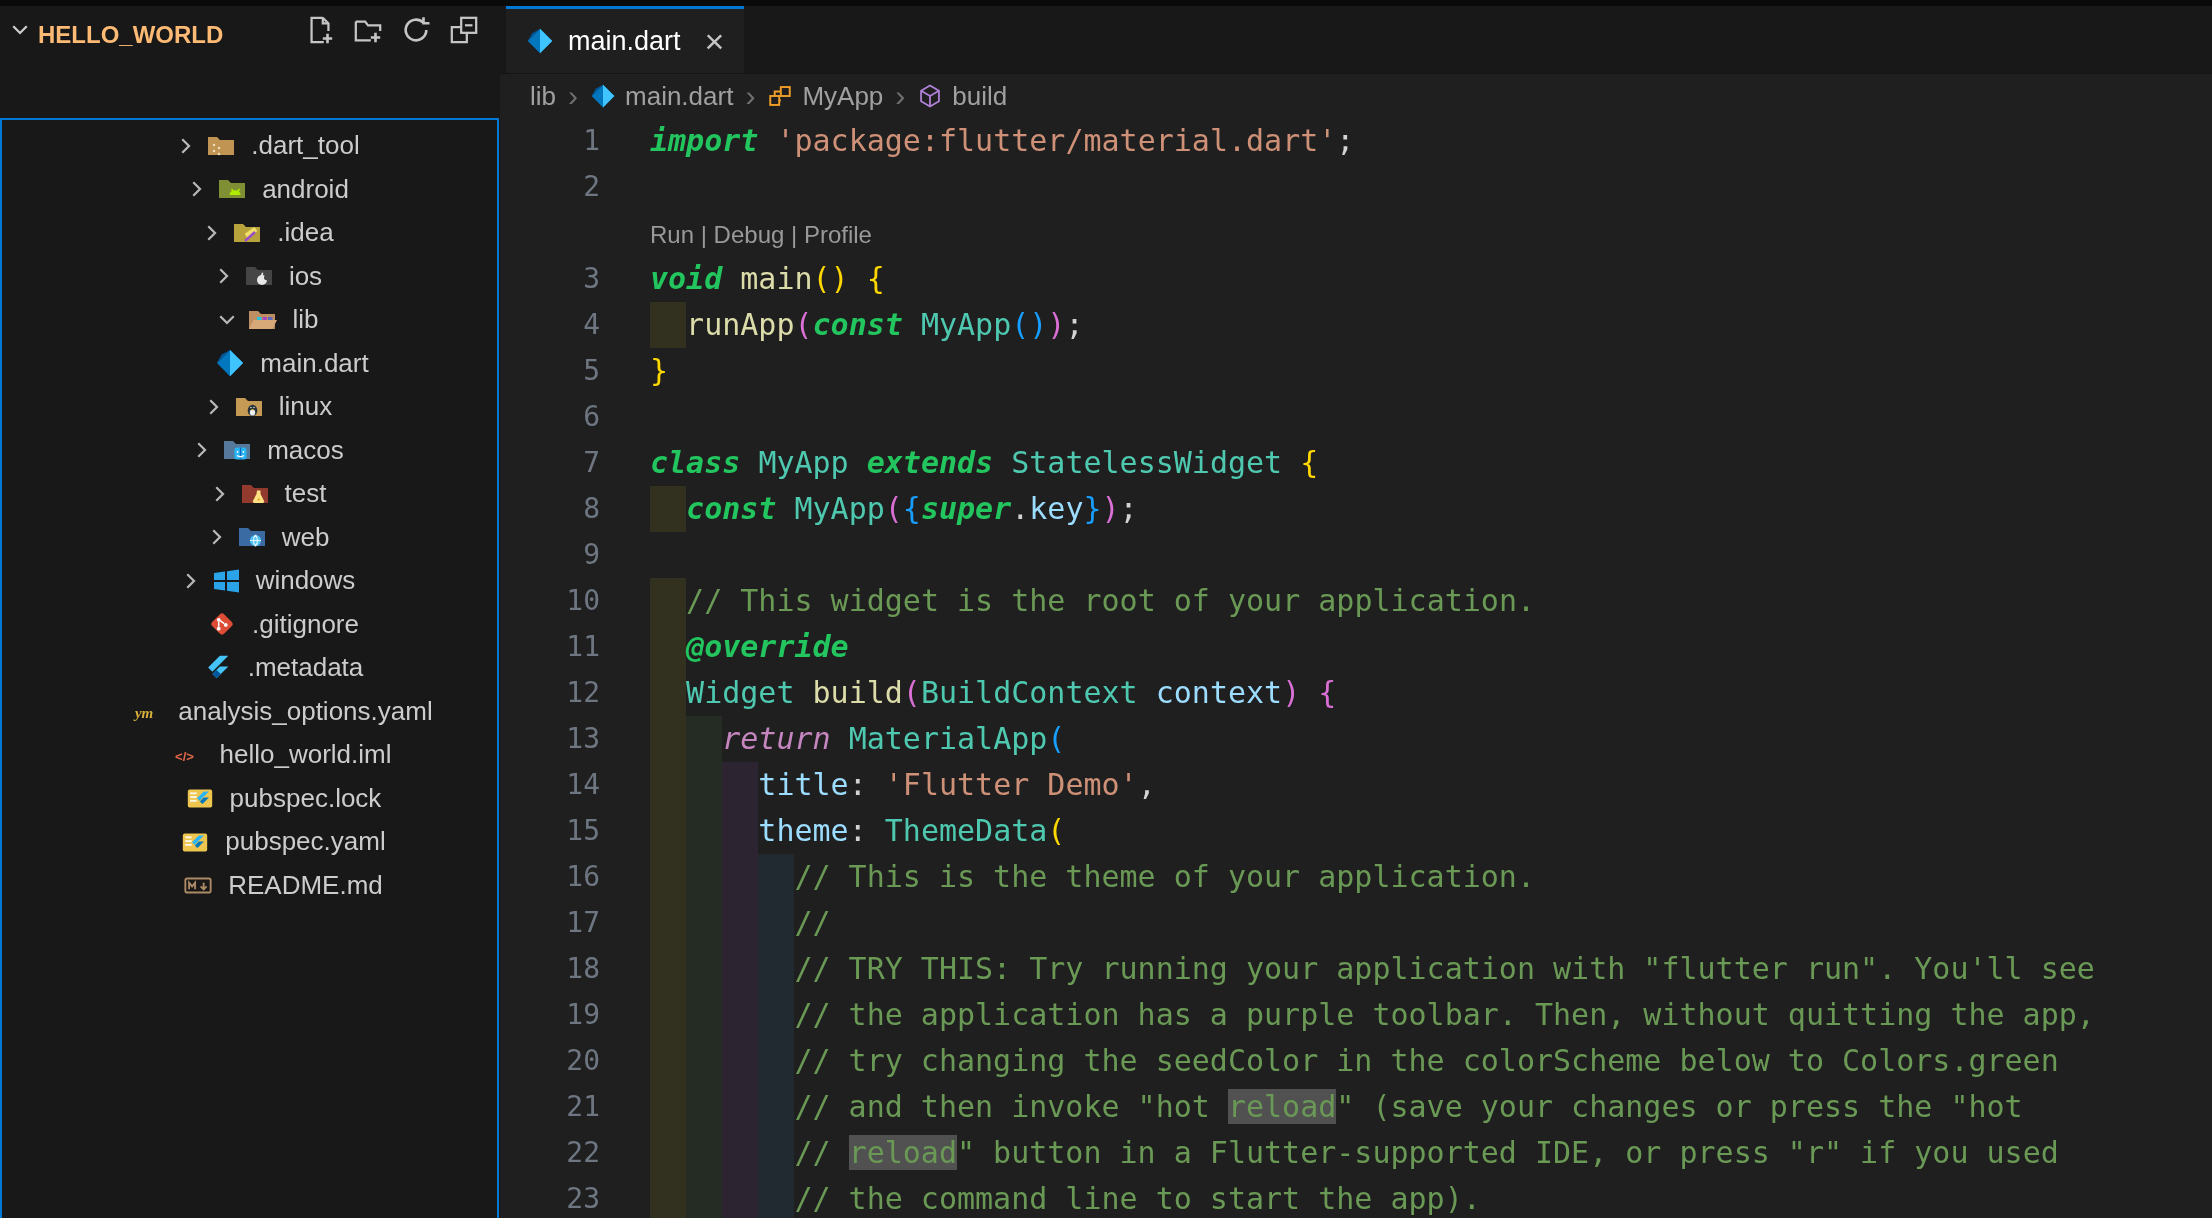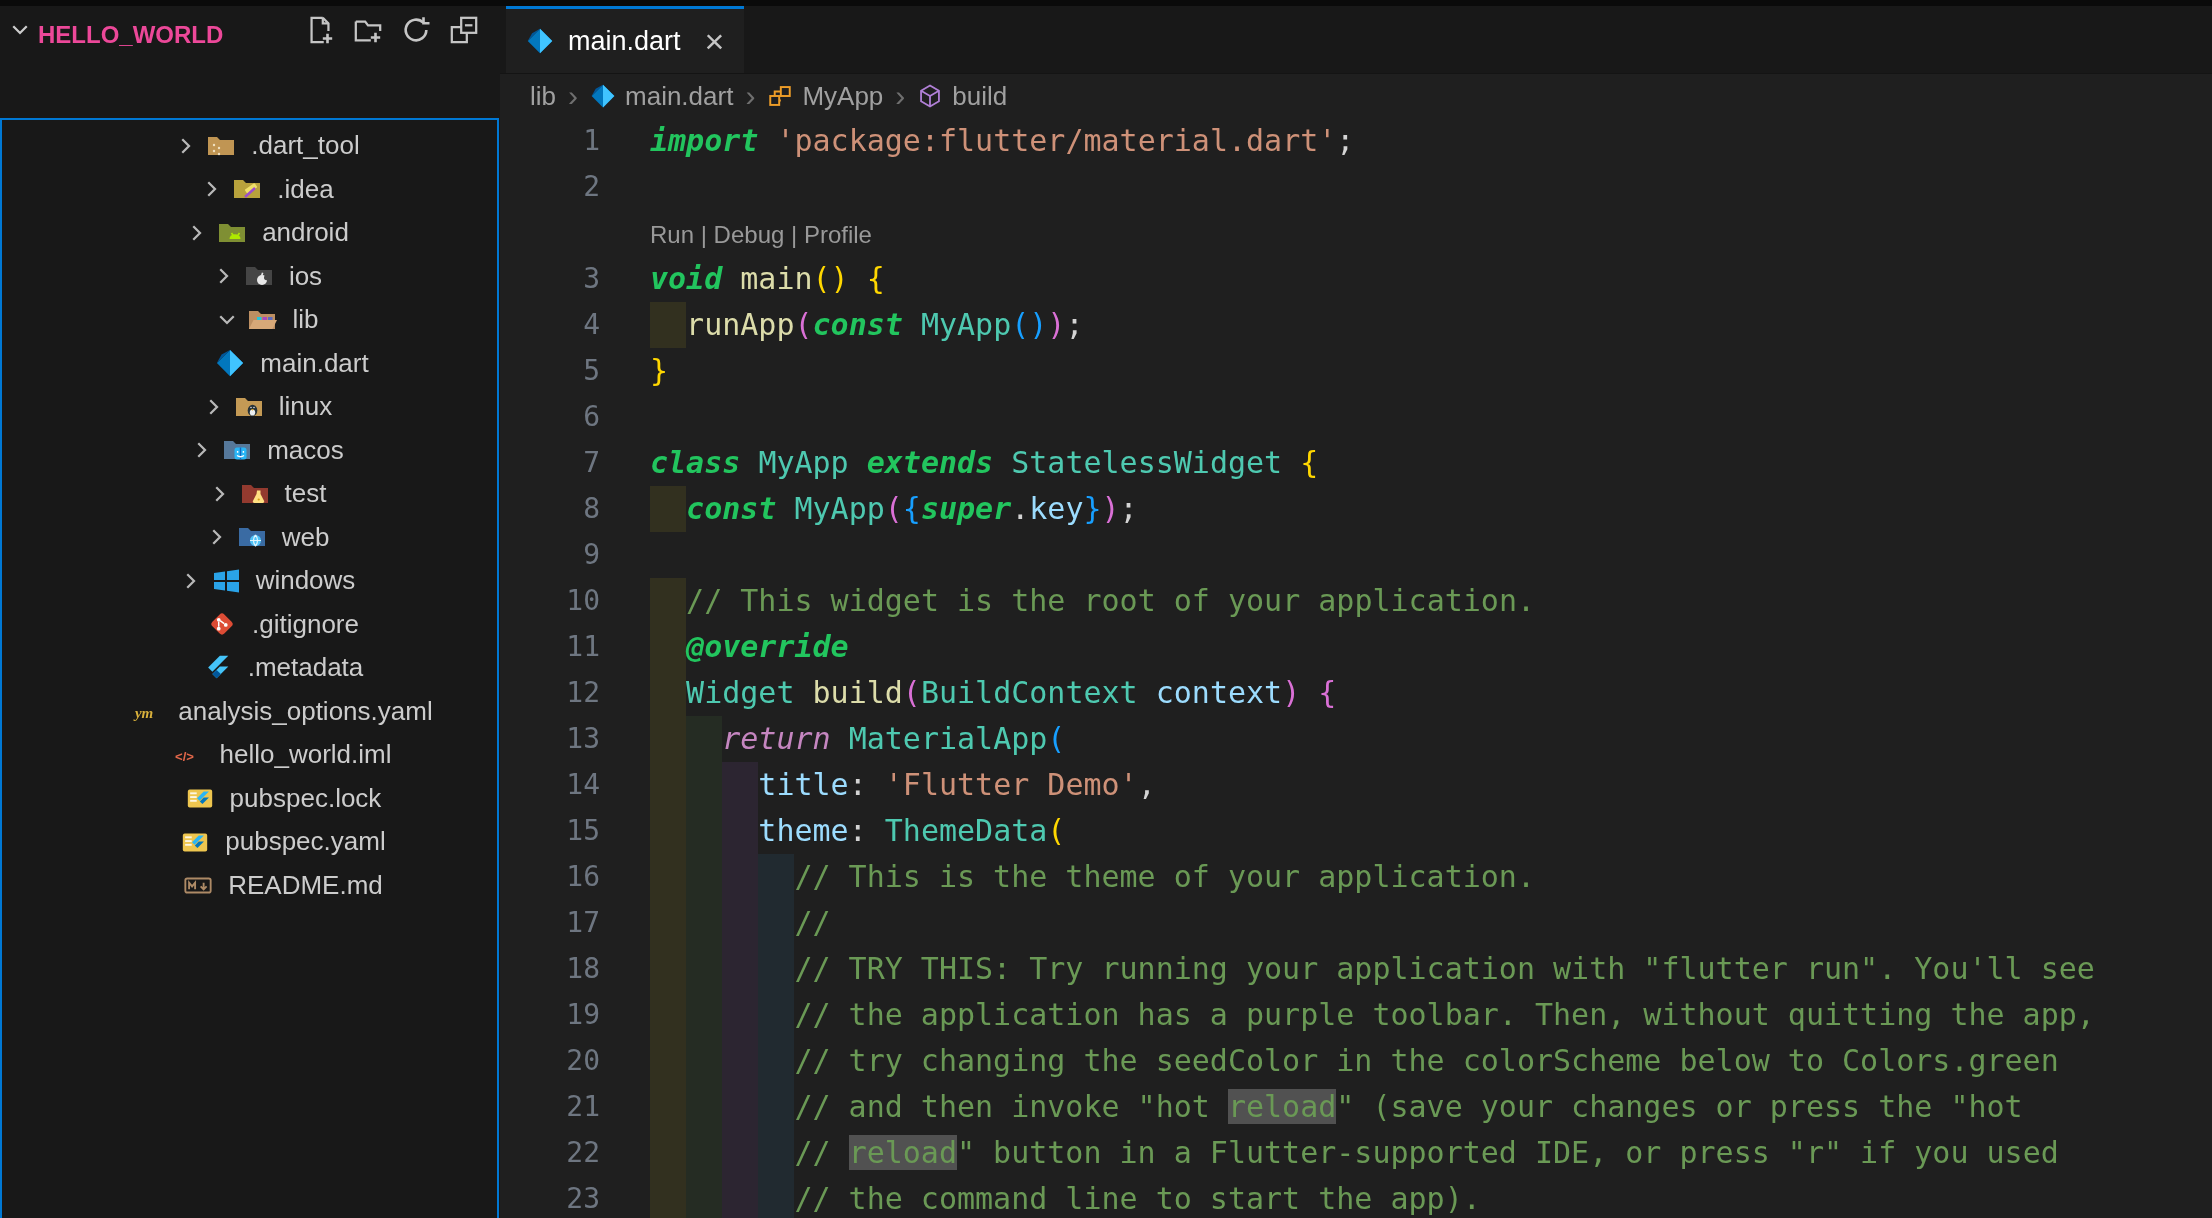--- a/index.html
+++ b/index.html
@@ -9,21 +9,21 @@
 
   
   .sidebar { position:absolute; top:6px; left:0; width:500px; height:1212px; background:#181818; }
   .explorer-header { height:64px; display:flex; align-items:center; justify-content:space-between;
     padding:0 30px 0 30px; }
   .explorer-title { font-size:22px; color:#c5c5c5; letter-spacing:1px; }
   .more-icon { font-size:30px; color:#c5c5c5; letter-spacing:3px; line-height:20px; cursor:pointer; }
   .project-header { height:48px; display:flex; align-items:center; padding-left:8px; }
   .chev-svg { display:flex; align-items:center; justify-content:center; }
   .open > svg { transform:rotate(90deg); }
-  .project-title { font-weight:bold; font-size:24px; color:#ec4899; margin-left:6px; flex:1;
+  .project-title { font-weight:bold; font-size:24px; color:#fdba74; margin-left:6px; flex:1;
     white-space:nowrap; overflow:hidden;margin-top:10px; }
   .project-actions { display:flex; gap:16px; padding-right:20px; }
   .action-btn { width:32px; height:32px; display:flex; align-items:center; justify-content:center; cursor:pointer; }
 
   .tree-wrap { position:absolute; top:112px; left:0; right:1px; bottom:0;
     border:2px solid #0078d4; border-bottom:none; padding-top:4px; background:#181818; }
   .tree-row { height:43.5px; display:flex; align-items:center; color:#cccccc; cursor:pointer;justify-content:center; }
   .tree-row.d1 { padding-left:30px; }
   .tree-row.d2 { padding-left:48px; }
   .chev-slot { width:34px; height:34px; display:flex; align-items:center; justify-content:center; flex:none; }
@@ -132,41 +132,41 @@
         <span class="tlabel">.dart_tool</span>
       </div>
       <div class="tree-row d1">
         <span class="chev-slot chev-svg">
           <svg viewBox="0 0 16 16" width="24" height="24">
             <path d="M5.5 3.5L10 8l-4.5 4.5" fill="none" stroke="#b8b8b8" stroke-width="1.5"></path>
           </svg>
         </span>
         <span class="ticon">
           <svg viewBox="0 0 32 32" width="34" height="32">
+            <path d="M3 7h9l3 3h14v15H3z" fill="#7f8f33"></path>
+            <path d="M13.5 22a5.5 4.8 0 0 1 11 0z" fill="#aeea00"></path>
+            <path d="M15.5 16l1.6 2.2M23.5 16l-1.6 2.2" stroke="#aeea00" stroke-width="1.6"></path>
+          </svg>
+        </span>
+        <span class="tlabel">android</span>
+      </div>
+      <div class="tree-row d1">
+        <span class="chev-slot chev-svg">
+          <svg viewBox="0 0 16 16" width="24" height="24">
+            <path d="M5.5 3.5L10 8l-4.5 4.5" fill="none" stroke="#b8b8b8" stroke-width="1.5"></path>
+          </svg>
+        </span>
+        <span class="ticon">
+          <svg viewBox="0 0 32 32" width="34" height="32">
             <path d="M3 7h9l3 3h14v15H3z" fill="#b8a23c"></path>
             <rect x="14" y="13" width="12" height="5" rx="1" fill="#efe06a" transform="rotate(-35 20 15.5)"></rect>
             <path d="M14 24l10-9" stroke="#9c4dcc" stroke-width="2.5"></path>
           </svg>
         </span>
         <span class="tlabel">.idea</span>
-      </div>
-      <div class="tree-row d1">
-        <span class="chev-slot chev-svg">
-          <svg viewBox="0 0 16 16" width="24" height="24">
-            <path d="M5.5 3.5L10 8l-4.5 4.5" fill="none" stroke="#b8b8b8" stroke-width="1.5"></path>
-          </svg>
-        </span>
-        <span class="ticon">
-          <svg viewBox="0 0 32 32" width="34" height="32">
-            <path d="M3 7h9l3 3h14v15H3z" fill="#7f8f33"></path>
-            <path d="M13.5 22a5.5 4.8 0 0 1 11 0z" fill="#aeea00"></path>
-            <path d="M15.5 16l1.6 2.2M23.5 16l-1.6 2.2" stroke="#aeea00" stroke-width="1.6"></path>
-          </svg>
-        </span>
-        <span class="tlabel">android</span>
       </div>
       <div class="tree-row d1">
         <span class="chev-slot chev-svg">
           <svg viewBox="0 0 16 16" width="24" height="24">
             <path d="M5.5 3.5L10 8l-4.5 4.5" fill="none" stroke="#b8b8b8" stroke-width="1.5"></path>
           </svg>
         </span>
         <span class="ticon">
           <svg viewBox="0 0 32 32" width="34" height="32">
             <path d="M3 7h9l3 3h14v15H3z" fill="#454545"></path>

